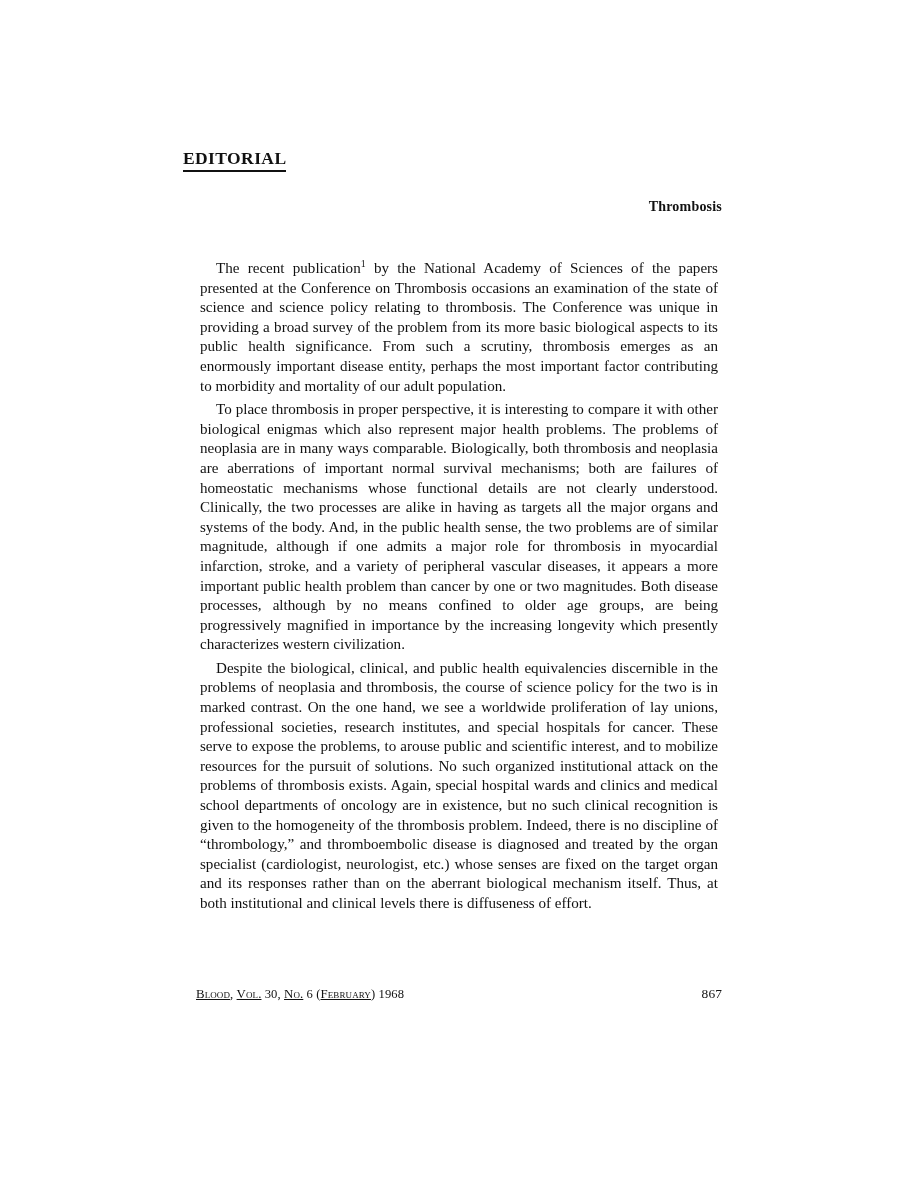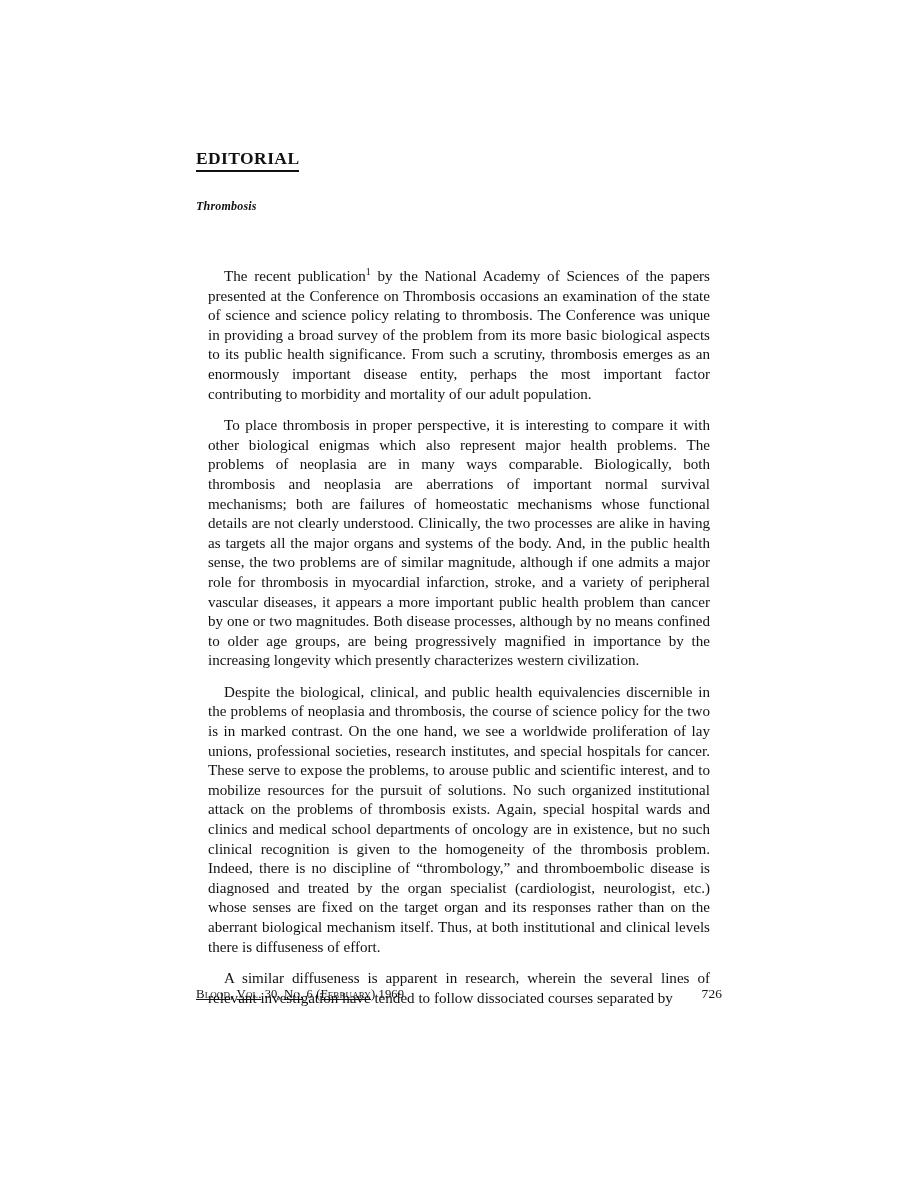--- a/index.html
+++ b/index.html
@@ -20,57 +20,56 @@
     position: absolute;
     left: 0;
     top: 0;
     width: 918px;
     height: 1188px;
     background: #ffffff;
   }
 
   .section-heading {
     position: absolute;
-    left: 196px;
+    left: 183px;
     top: 149px;
     font-size: 17.5px;
     font-weight: bold;
     letter-spacing: 0.4px;
     line-height: 1.1;
     border-bottom: 2px solid #111111;
     padding-bottom: 2px;
     display: inline-block;
   }
 
   .article-title {
     position: absolute;
     left: 196px;
     top: 199px;
     width: 526px;
-    text-align: left;
-    font-size: 12px;
+    text-align: right;
+    font-size: 14px;
     font-weight: bold;
     letter-spacing: 0.2px;
-    font-style: italic;
   }
 
   .body-text {
     position: absolute;
     left: 196px;
     top: 255px;
     width: 526px;
     font-size: 15.1px;
     line-height: 19.6px;
     text-align: justify;
     text-justify: inter-word;
     hyphens: manual;
   }
 
   .body-text p {
-    margin: 12px;
+    margin: 4px;
     text-indent: 16px;
   }
 
   .body-text p:last-child {
     
   }
 
   sup {
     font-size: 0.66em;
     vertical-align: super;
@@ -109,23 +108,22 @@
 <div class="page">
 
   <div class="section-heading">EDITORIAL</div>
 
   <div class="article-title">Thrombosis</div>
 
   <div class="body-text">
     <p><span>The recent publication</span><sup>1</sup><span> by the National Academy of Sciences of the papers presented at the Conference on Thrombosis occasions an examination of the state of science and science policy relating to thrombosis. The Conference was unique in providing a broad survey of the problem from its more basic biological aspects to its public health significance. From such a scrutiny, thrombosis emerges as an enormously important disease entity, perhaps the most important factor contributing to morbidity and mortality of our adult population.</span></p>
     <p>To place thrombosis in proper perspective, it is interesting to compare it with other biological enigmas which also represent major health problems. The problems of neoplasia are in many ways comparable. Biologically, both thrombosis and neoplasia are aberrations of important normal survival mechanisms; both are failures of homeostatic mechanisms whose functional details are not clearly understood. Clinically, the two processes are alike in having as targets all the major organs and systems of the body. And, in the public health sense, the two problems are of similar magnitude, although if one admits a major role for thrombosis in myocardial infarction, stroke, and a variety of peripheral vascular diseases, it appears a more important public health problem than cancer by one or two magnitudes. Both disease processes, although by no means confined to older age groups, are being progressively magnified in importance by the increasing longevity which presently characterizes western civilization.</p>
     <p>Despite the biological, clinical, and public health equivalencies discernible in the problems of neoplasia and thrombosis, the course of science policy for the two is in marked contrast. On the one hand, we see a worldwide proliferation of lay unions, professional societies, research institutes, and special hospitals for cancer. These serve to expose the problems, to arouse public and scientific interest, and to mobilize resources for the pursuit of solutions. No such organized institutional attack on the problems of thrombosis exists. Again, special hospital wards and clinics and medical school departments of oncology are in existence, but no such clinical recognition is given to the homogeneity of the thrombosis problem. Indeed, there is no discipline of “thrombology,” and thromboembolic disease is diagnosed and treated by the organ specialist (cardiologist, neurologist, etc.) whose senses are fixed on the target organ and its responses rather than on the aberrant biological mechanism itself. Thus, at both institutional and clinical levels there is diffuseness of effort.</p>
-    <p>A similar diffuseness is apparent in research, wherein the several lines of relevant investigation have tended to follow dissociated courses separated by</p>
   </div>
 
   <div class="footer">
     <div class="footer-citation">
-      <span class="sc">Blood</span><span>,&nbsp;</span><span class="sc">Vol.</span><span>&nbsp;</span><span>30</span><span>,&nbsp;</span><span class="sc">No.</span><span>&nbsp;</span><span>6</span><span>&nbsp;(</span><span class="sc">February</span><span>)&nbsp;</span><span>1969</span>
+      <span class="sc">Blood</span><span>,&nbsp;</span><span class="sc">Vol.</span><span>&nbsp;</span><span>30</span><span>,&nbsp;</span><span class="sc">No.</span><span>&nbsp;</span><span>6</span><span>&nbsp;(</span><span class="sc">February</span><span>)&nbsp;</span><span>1968</span>
     </div>
-    <div class="footer-page">726</div>
+    <div class="footer-page">867</div>
   </div>
 
 </div>
 
 </body></html>

